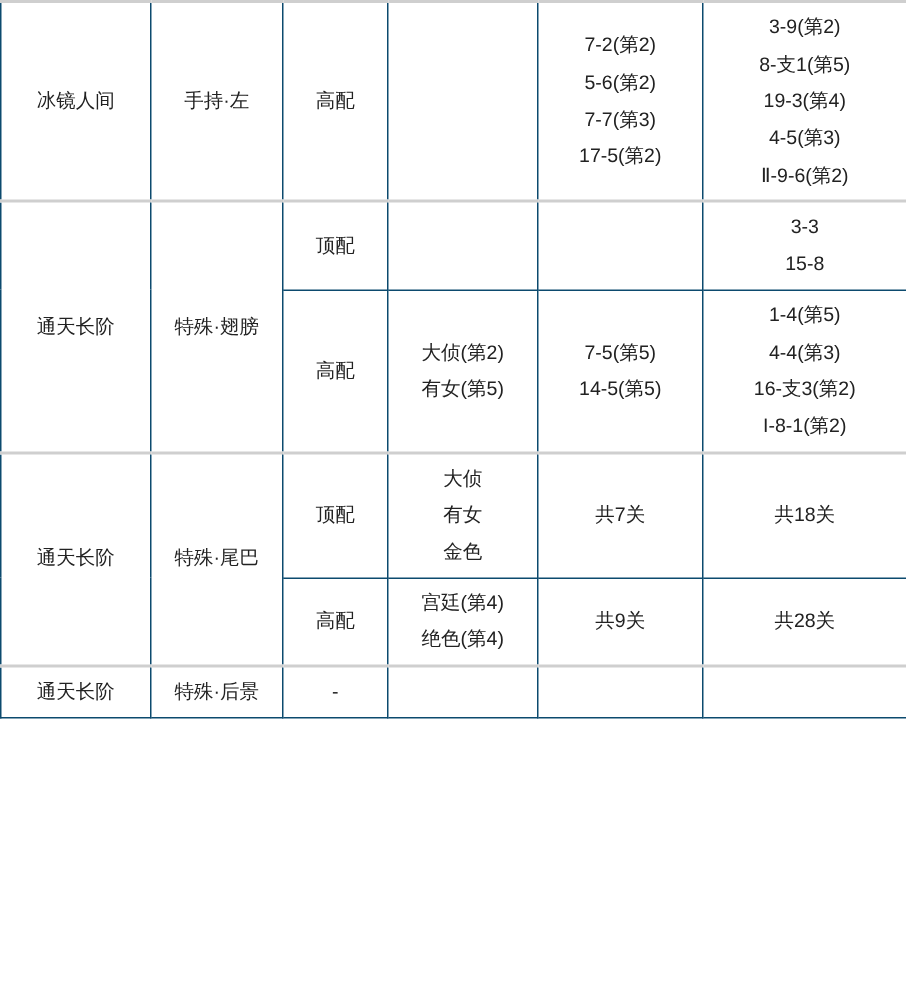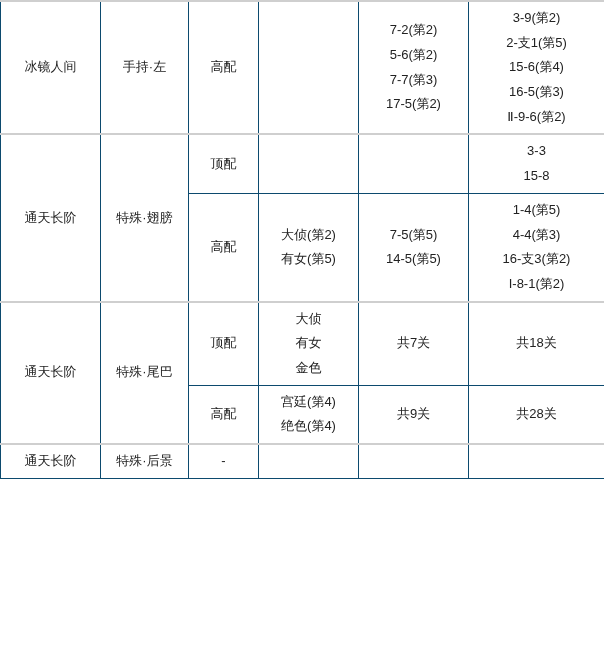--- a/index.html
+++ b/index.html
@@ -65,23 +65,23 @@
         <td>高配</td>
         <td class="cell-lines"></td>
         <td class="cell-lines">
           <div>7-2(第2)</div>
           <div>5-6(第2)</div>
           <div>7-7(第3)</div>
           <div>17-5(第2)</div>
         </td>
         <td class="cell-lines">
           <div>3-9(第2)</div>
-          <div>2-支1(第5)</div>
-          <div>15-6(第4)</div>
-          <div>16-5(第3)</div>
+          <div>8-支1(第5)</div>
+          <div>19-3(第4)</div>
+          <div>4-5(第3)</div>
           <div>Ⅱ-9-6(第2)</div>
         </td>
       </tr>
       <tr class="group-start">
         <td rowspan="2">通天长阶</td>
         <td rowspan="2">特殊·翅膀</td>
         <td class="red">顶配</td>
         <td class="cell-lines"></td>
         <td class="cell-lines"></td>
         <td class="cell-lines">

